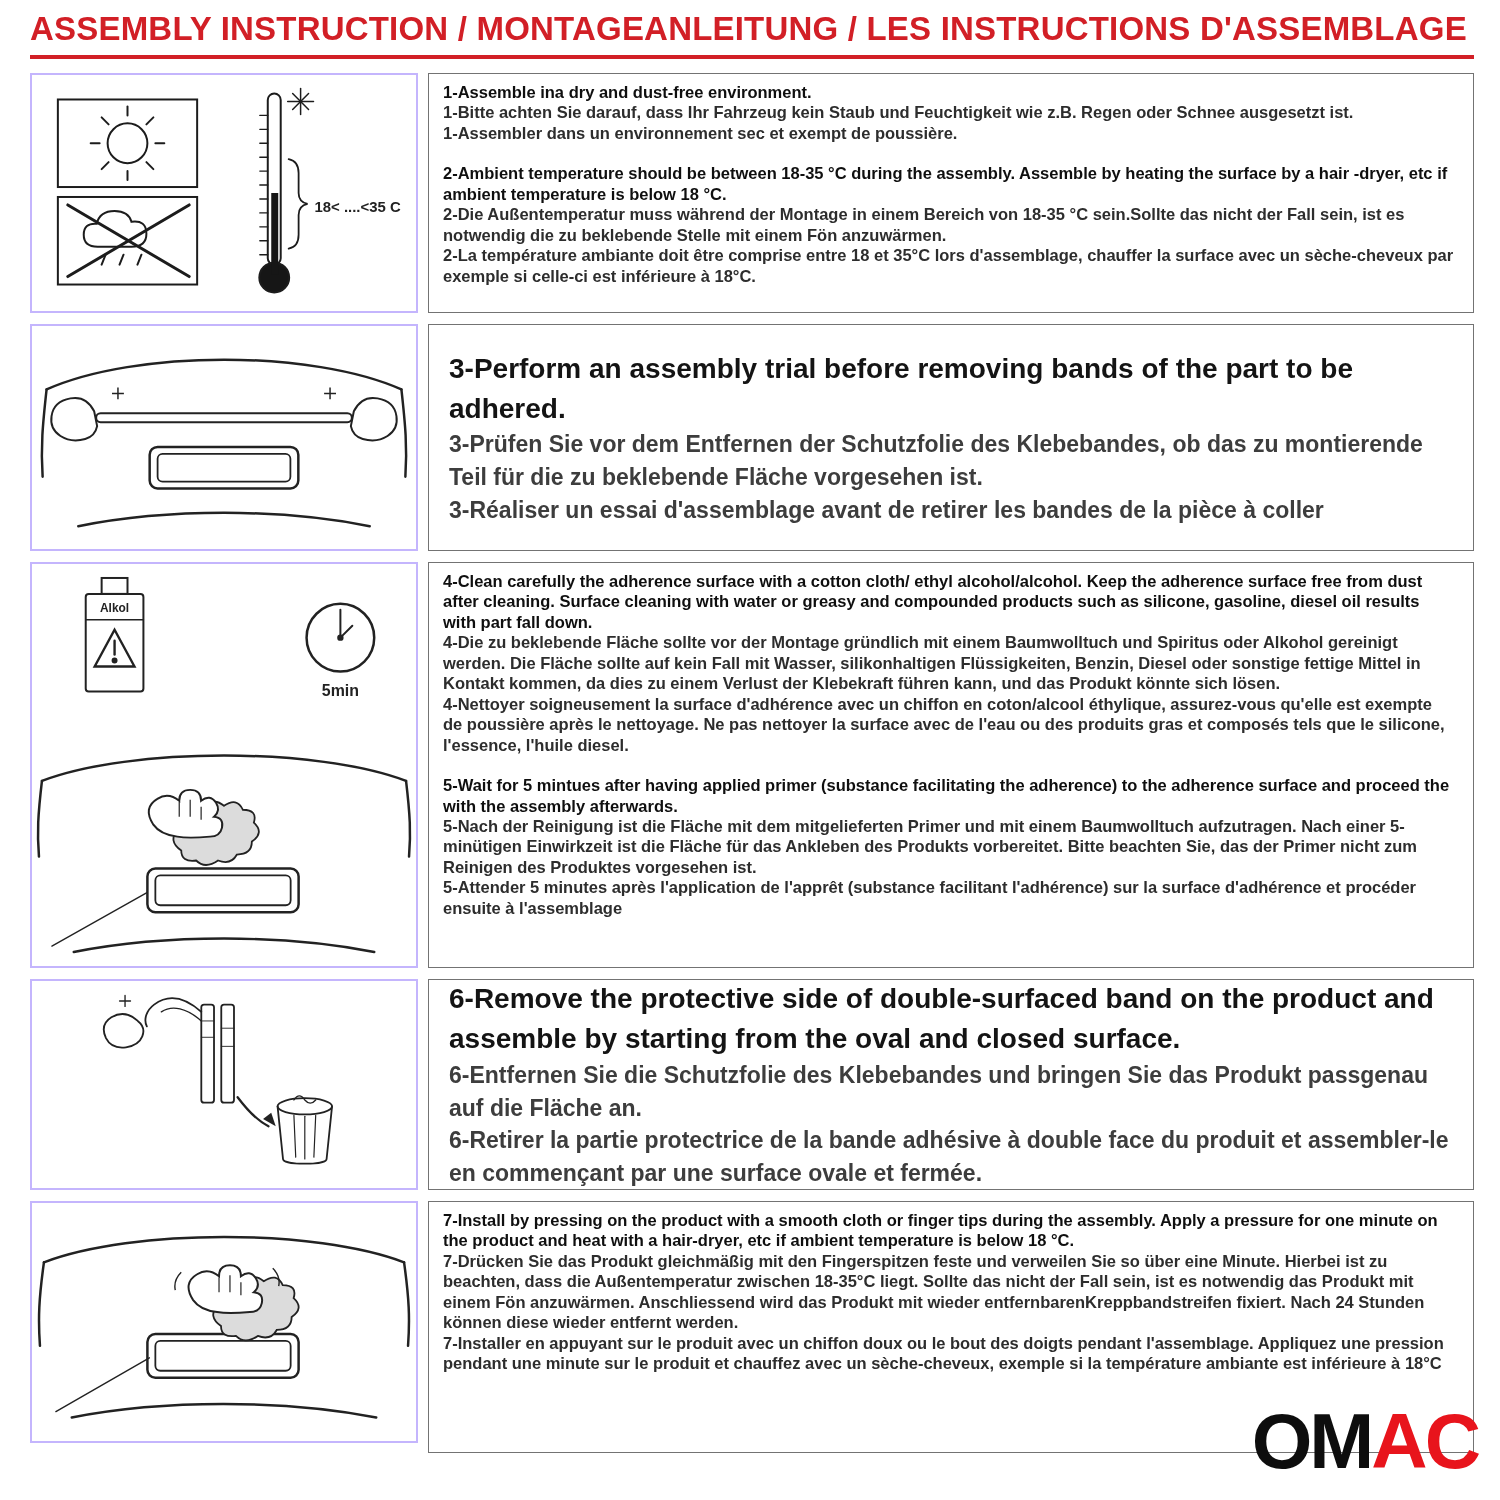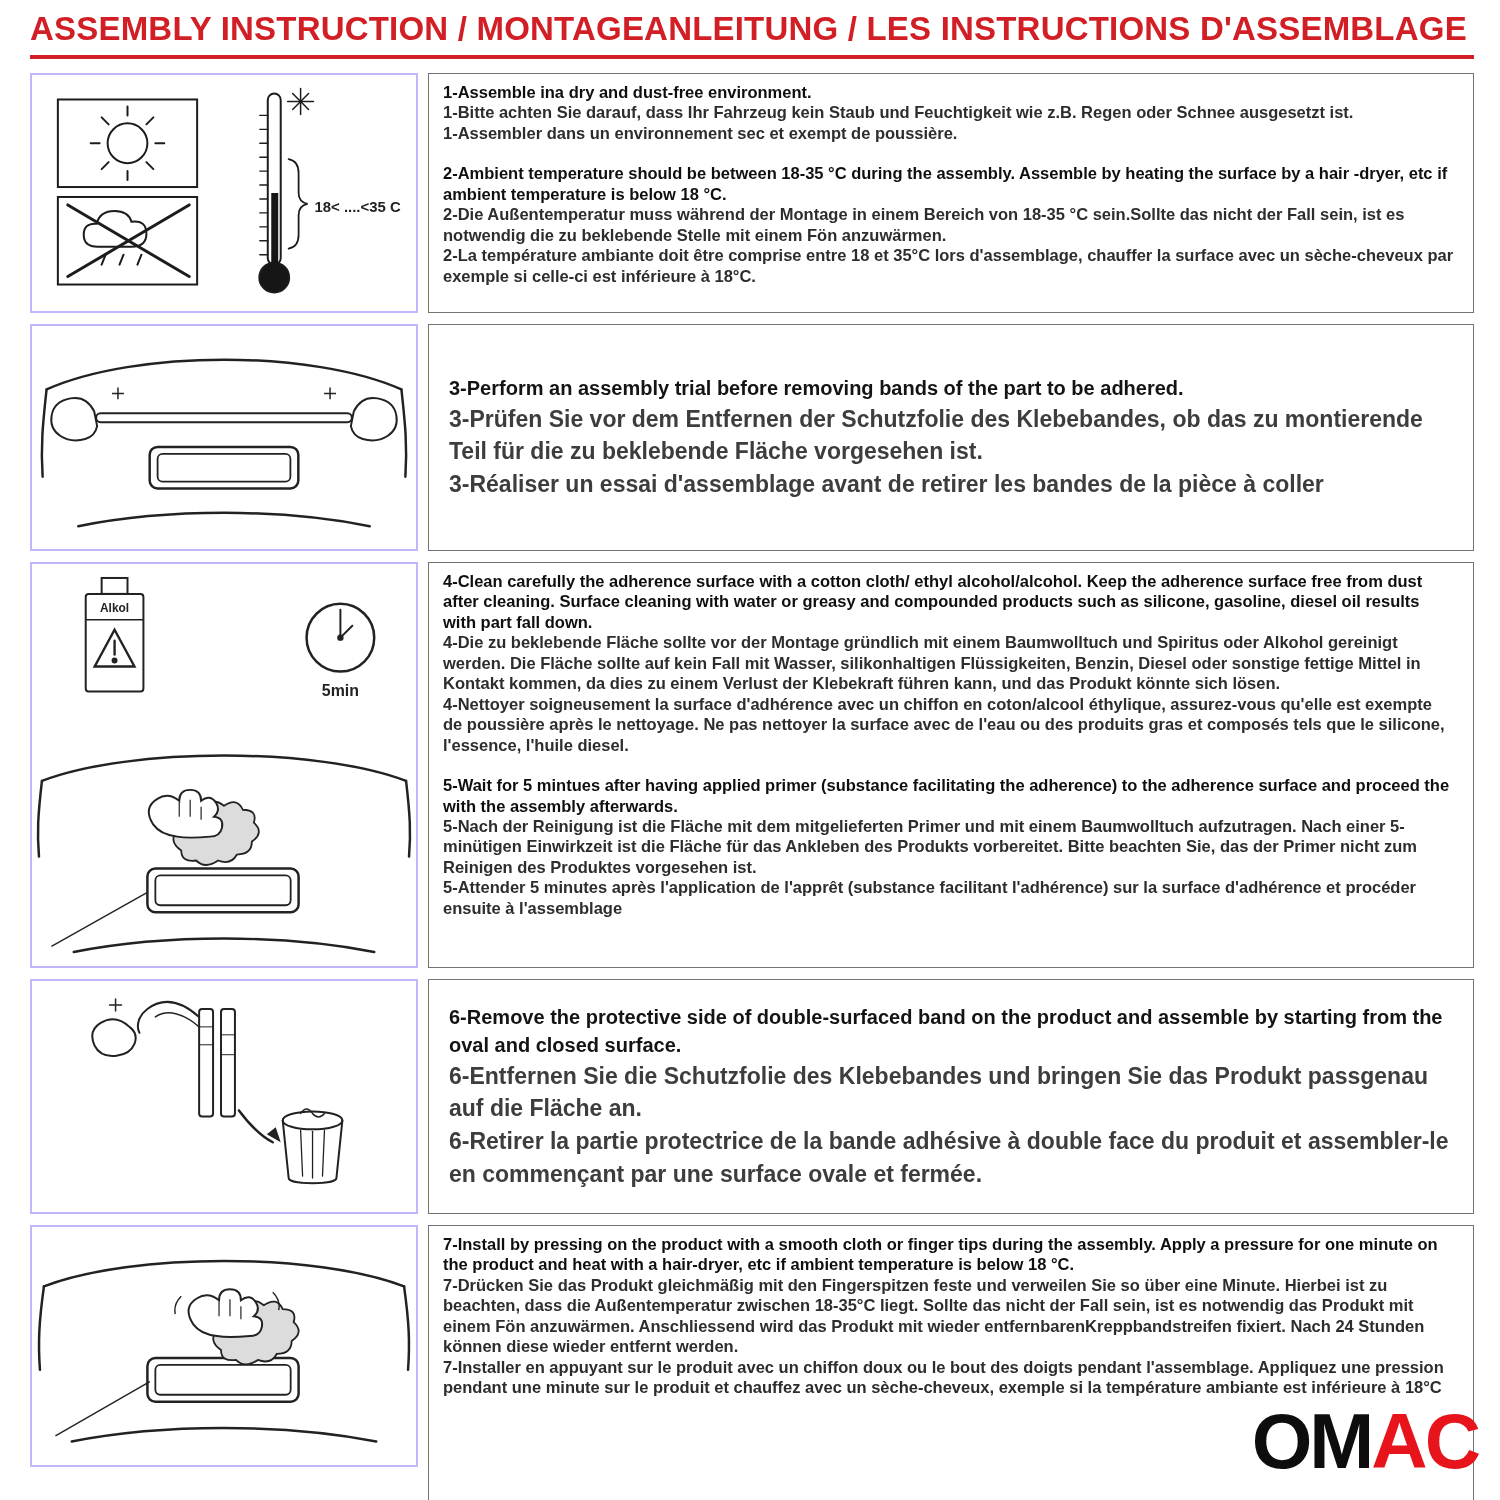--- a/index.html
+++ b/index.html
@@ -10,22 +10,22 @@
   .title-rule{height:4px;background:var(--accent);margin:7px 0 14px 0;}
   .row{display:grid;grid-template-columns:388px 1fr;gap:10px;margin-bottom:11px;}
   .figure{border:2px solid #c4b5fd;display:flex;align-items:center;justify-content:center;overflow:hidden;background:#fff;}
   .figure svg{width:100%;height:100%;}
   .textbox{border:1px solid #737373;padding:8px 18px 8px 14px;overflow:hidden;background:#fff;}
   .textbox p{margin:0;font-size:16.5px;line-height:1.24;color:#2d2d2d;font-weight:bold;}
   .textbox p.b{font-weight:700;color:#0f0f0f;}
   .textbox p.gap{margin-top:20px;}
   .textbox.large{display:flex;flex-direction:column;justify-content:center;padding:12px 20px;}
   .textbox.large p{font-size:23px;line-height:1.42;color:#3d3d3d;}
-  .textbox.large p.b{font-size:20px;color:#141414;}
-  .row-1{height:240px}.row-2{height:227px}.row-3{height:406px}.row-4{height:235px}.row-5{height:281px}
+  .textbox.large p.b{font-size:28px;color:#141414;}
+  .row-1{height:240px}.row-2{height:227px}.row-3{height:406px}.row-4{height:211px}.row-5{height:252px}
   .row-5 .figure{height:238px;align-self:start;}
   .logo{position:absolute;right:22px;bottom:20px;font-size:78px;font-weight:900;letter-spacing:-3px;line-height:1;}
   .logo .lb{color:#0d0d0d}.logo .lr{color:#e8141c}
   svg text{font-family:"Liberation Sans",sans-serif;}
 </style>
 </head>
 <body>
 
 <div class="page">
 

